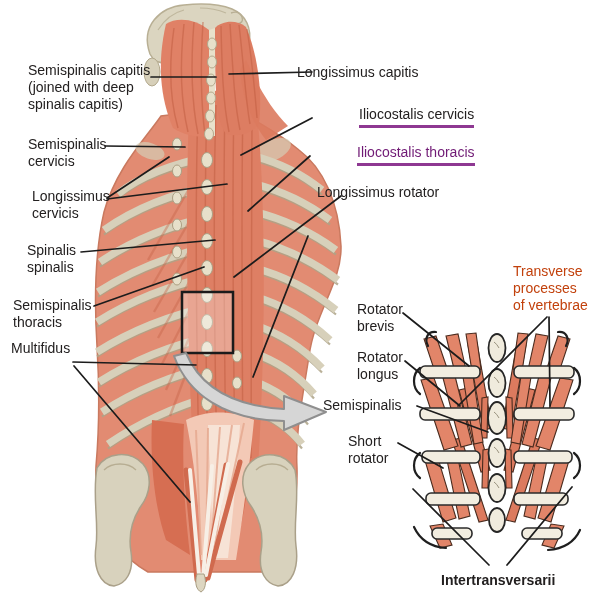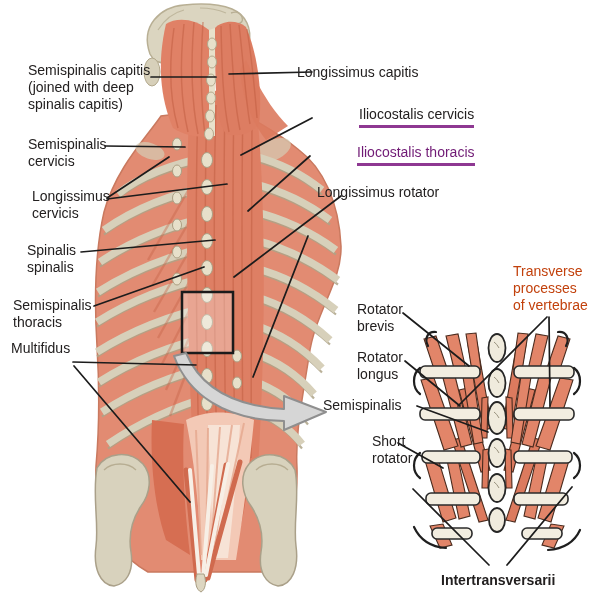--- a/index.html
+++ b/index.html
@@ -318,17 +318,17 @@
 <div class="lbl" style="left: 317px; top: 184px; color: rgb(35, 32, 32);">Longissimus rotator</div>
 
 <div class="lbl" style="left: 513px; top: 263px; color: #c2410c;">Transverse
 processes
 of vertebrae</div>
 <div class="lbl" style="left: 357px; top: 301px; color: rgb(35, 32, 32);">Rotator
 brevis</div>
 <div class="lbl" style="left: 357px; top: 349px; color: rgb(35, 32, 32);">Rotator
 longus</div>
 <div class="lbl" style="left: 323px; top: 397px; color: rgb(35, 32, 32);">Semispinalis</div>
-<div class="lbl" style="left: 372px; top: 433px; color: rgb(35, 32, 32);">Short
+<div class="lbl" style="left: 348px; top: 433px; color: rgb(35, 32, 32);">Short
 rotator</div>
 <div class="lbl" style="left: 441px; top: 572px; color: rgb(35, 32, 32); font-weight: bold;">Intertransversarii</div>
 
 </div>
 
 </body></html>

